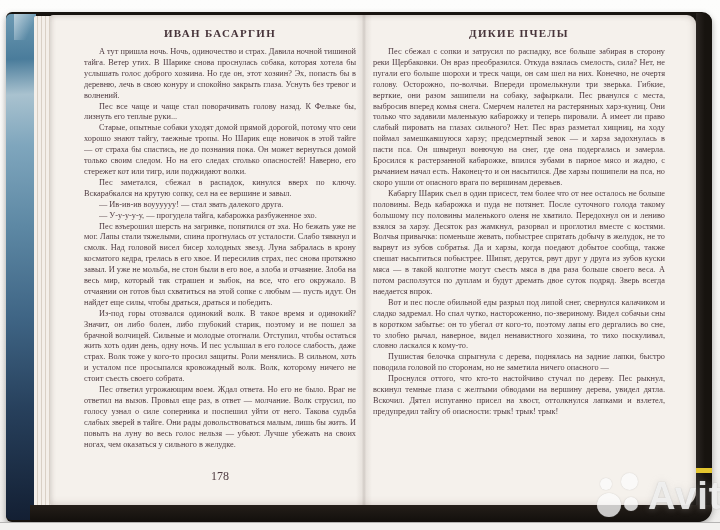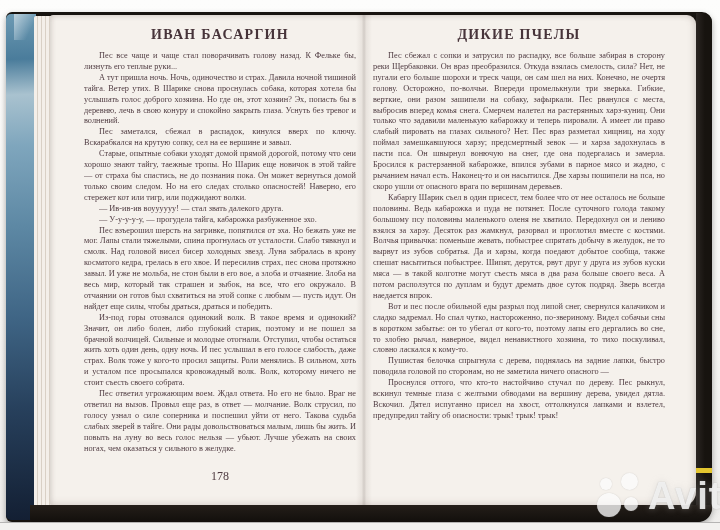--- a/index.html
+++ b/index.html
@@ -66,21 +66,21 @@
   }
   .floor{
     position:absolute;left:0;top:522px;width:720px;height:8px;
     background:#f2f1ef;border-top:1px solid rgba(0,0,0,0.25);
   }
   
   .page-col{position:absolute;color:#4e3a40;}
   .page-col-left{left:84px;top:27px;width:272px;}
   .page-col-right{left:373px;top:27px;width:292px;}
   .running-head{
-    text-align:center;font-weight:bold;font-size:14px;
+    text-align:center;font-weight:bold;font-size:11px;
     letter-spacing:1.3px;margin:0 0 8px 0;color:#47343a;
   }
   .page-body{font-size:8.3px;line-height:10.9px;text-align:justify;}
   .page-body .para{margin:0;text-indent:15px;}
   .page-number{
     position:absolute;text-align:center;font-size:12px;color:#4e3a40;
   }
   .page-number-left{left:84px;top:469px;width:272px;}
   .page-number-right{left:382px;top:468px;width:292px;}
   
@@ -110,24 +110,24 @@
 
   <div class="cover-left"></div>
 
   <div class="page-stack"></div>
 
   <div class="pages"></div>
 
   <div class="page-col page-col-left">
     <div class="running-head">ИВАН БАСАРГИН</div>
     <div class="page-body">
+        <p class="para">А тут пришла ночь. Ночь, одиночество и страх. Давила ночной тишиной тайга. Ветер утих. В Шарике снова проснулась собака, которая хотела бы услышать голос доброго хозяина. Но где он, этот хозяин? Эх, попасть бы в деревню, лечь в свою конуру и спокойно закрыть глаза. Уснуть без тревог и волнений.</p>
         <p class="para">Пес все чаще и чаще стал поворачивать голову назад. К Фельке бы, лизнуть его теплые руки...</p>
-        <p class="para">А тут пришла ночь. Ночь, одиночество и страх. Давила ночной тишиной тайга. Ветер утих. В Шарике снова проснулась собака, которая хотела бы услышать голос доброго хозяина. Но где он, этот хозяин? Эх, попасть бы в деревню, лечь в свою конуру и спокойно закрыть глаза. Уснуть без тревог и волнений.</p>
+        <p class="para">Старые, опытные собаки уходят домой прямой дорогой, потому что они хорошо знают тайгу, таежные тропы. Но Шарик еще новичок в этой тайге — от страха бы спастись, не до познания пока. Он может вернуться домой только своим следом. Но на его следах столько опасностей! Наверно, его стережет кот или тигр, или поджидают волки.</p>
         <p class="para">Пес заметался, сбежал в распадок, кинулся вверх по ключу. Вскарабкался на крутую сопку, сел на ее вершине и завыл.</p>
-        <p class="para">Старые, опытные собаки уходят домой прямой дорогой, потому что они хорошо знают тайгу, таежные тропы. Но Шарик еще новичок в этой тайге — от страха бы спастись, не до познания пока. Он может вернуться домой только своим следом. Но на его следах столько опасностей! Наверно, его стережет кот или тигр, или поджидают волки.</p>
         <p class="para">— Ив-ив-ив воуууууу! — стал звать далекого друга.</p>
         <p class="para">— У-у-у-у-у, — прогудела тайга, кабарожка разбуженное эхо.</p>
         <p class="para">Пес взъерошил шерсть на загривке, попятился от эха. Но бежать уже не мог. Лапы стали тяжелыми, спина прогнулась от усталости. Слабо тявкнул и смолк. Над головой висел бисер холодных звезд. Луна забралась в крону косматого кедра, грелась в его хвое. И пересилив страх, пес снова протяжно завыл. И уже не мольба, не стон были в его вое, а злоба и отчаяние. Злоба на весь мир, который так страшен и зыбок, на все, что его окружало. В отчаянии он готов был схватиться на этой сопке с любым — пусть идут. Он найдет еще силы, чтобы драться, драться и победить.</p>
         <p class="para">Из-под горы отозвался одинокий волк. В такое время и одинокий? Значит, он либо болен, либо глубокий старик, поэтому и не пошел за брачной волчицей. Сильные и молодые отогнали. Отступил, чтобы остаться жить хоть один день, одну ночь. И пес услышал в его голосе слабость, даже страх. Волк тоже у кого-то просил защиты. Роли менялись. В сильном, хоть и усталом псе просыпался кровожадный волк. Волк, которому ничего не стоит съесть своего собрата.</p>
         <p class="para">Пес ответил угрожающим воем. Ждал ответа. Но его не было. Враг не ответил на вызов. Провыл еще раз, в ответ — молчание. Волк струсил, по голосу узнал о силе соперника и поспешил уйти от него. Такова судьба слабых зверей в тайге. Они рады довольствоваться малым, лишь бы жить. И повыть на луну во весь голос нельзя — убьют. Лучше убежать на своих ногах, чем оказаться у сильного в желудке.</p>
       </div>
   </div>
   <div class="page-number page-number-left">178</div>
 
   <div class="page-col page-col-right">

